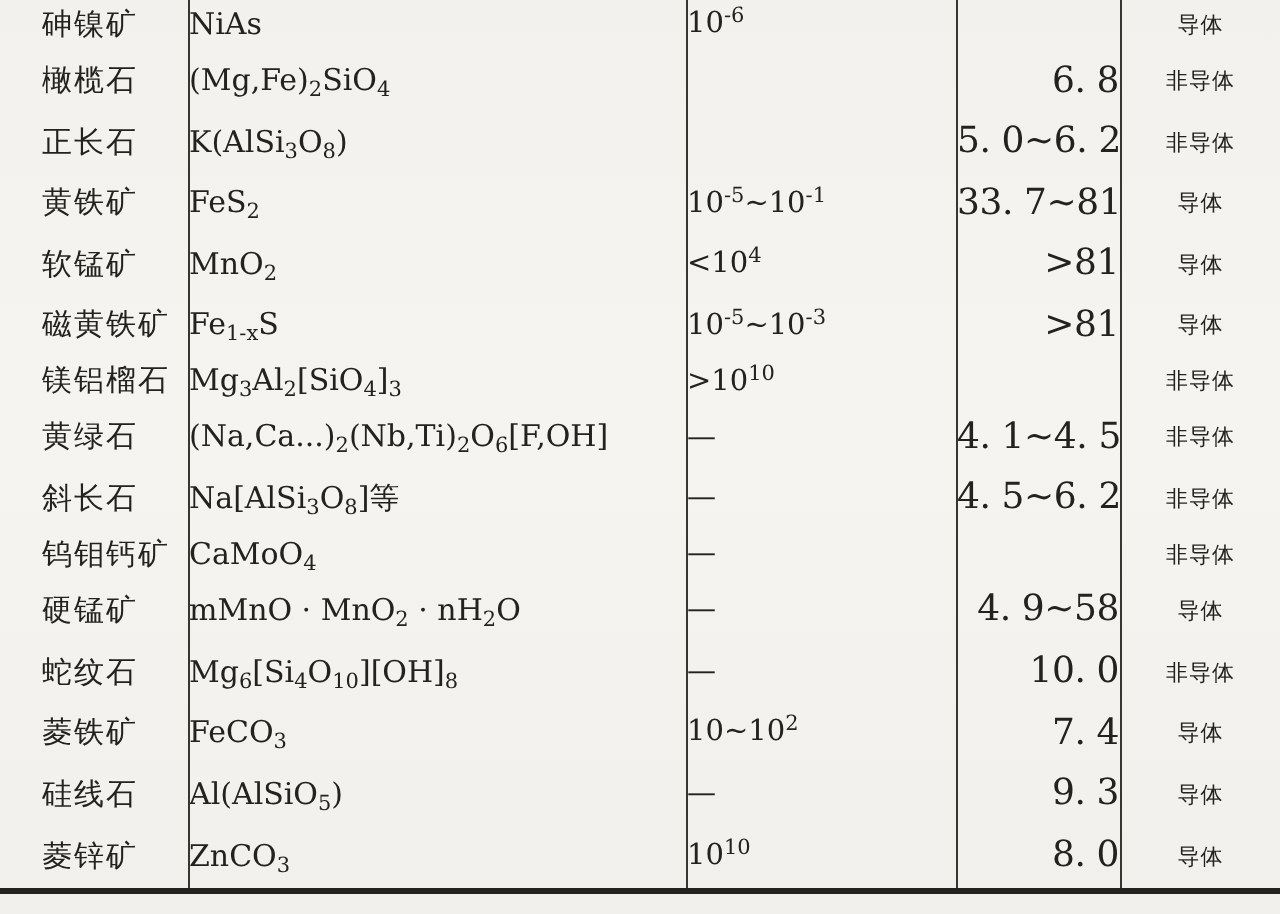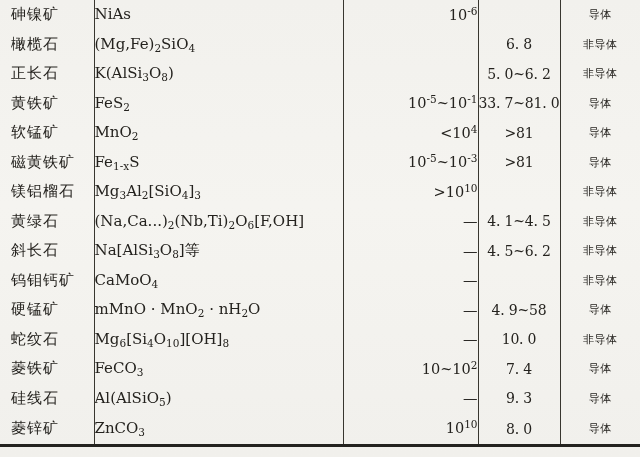--- a/index.html
+++ b/index.html
@@ -35,34 +35,34 @@
     border-right: 1.5px solid #38362f;
     font-size: 15px;
     line-height: 1;
     white-space: nowrap;
     overflow: hidden;
   }
   td.conductivity { border-right: none; }
 
   td.mineral {
     text-align: left;
-    padding-left: 11px;
+    padding-left: 21px;
     letter-spacing: 1px;
     font-size: 15px;
   }
   td.formula {
     font-size: 15px;
   }
   td.resistivity {
-    text-align: right;
+    text-align: left;
     font-size: 14.5px;
   }
   td.value {
-    text-align: center;
-    font-size: 14px;
+    text-align: right;
+    font-size: 18px;
     letter-spacing: -0.2px;
   }
   td.conductivity {
     text-align: center;
     font-size: 11px;
     letter-spacing: 0.5px;
   }
   sub, sup {
     font-size: 10.5px;
     line-height: 0;

